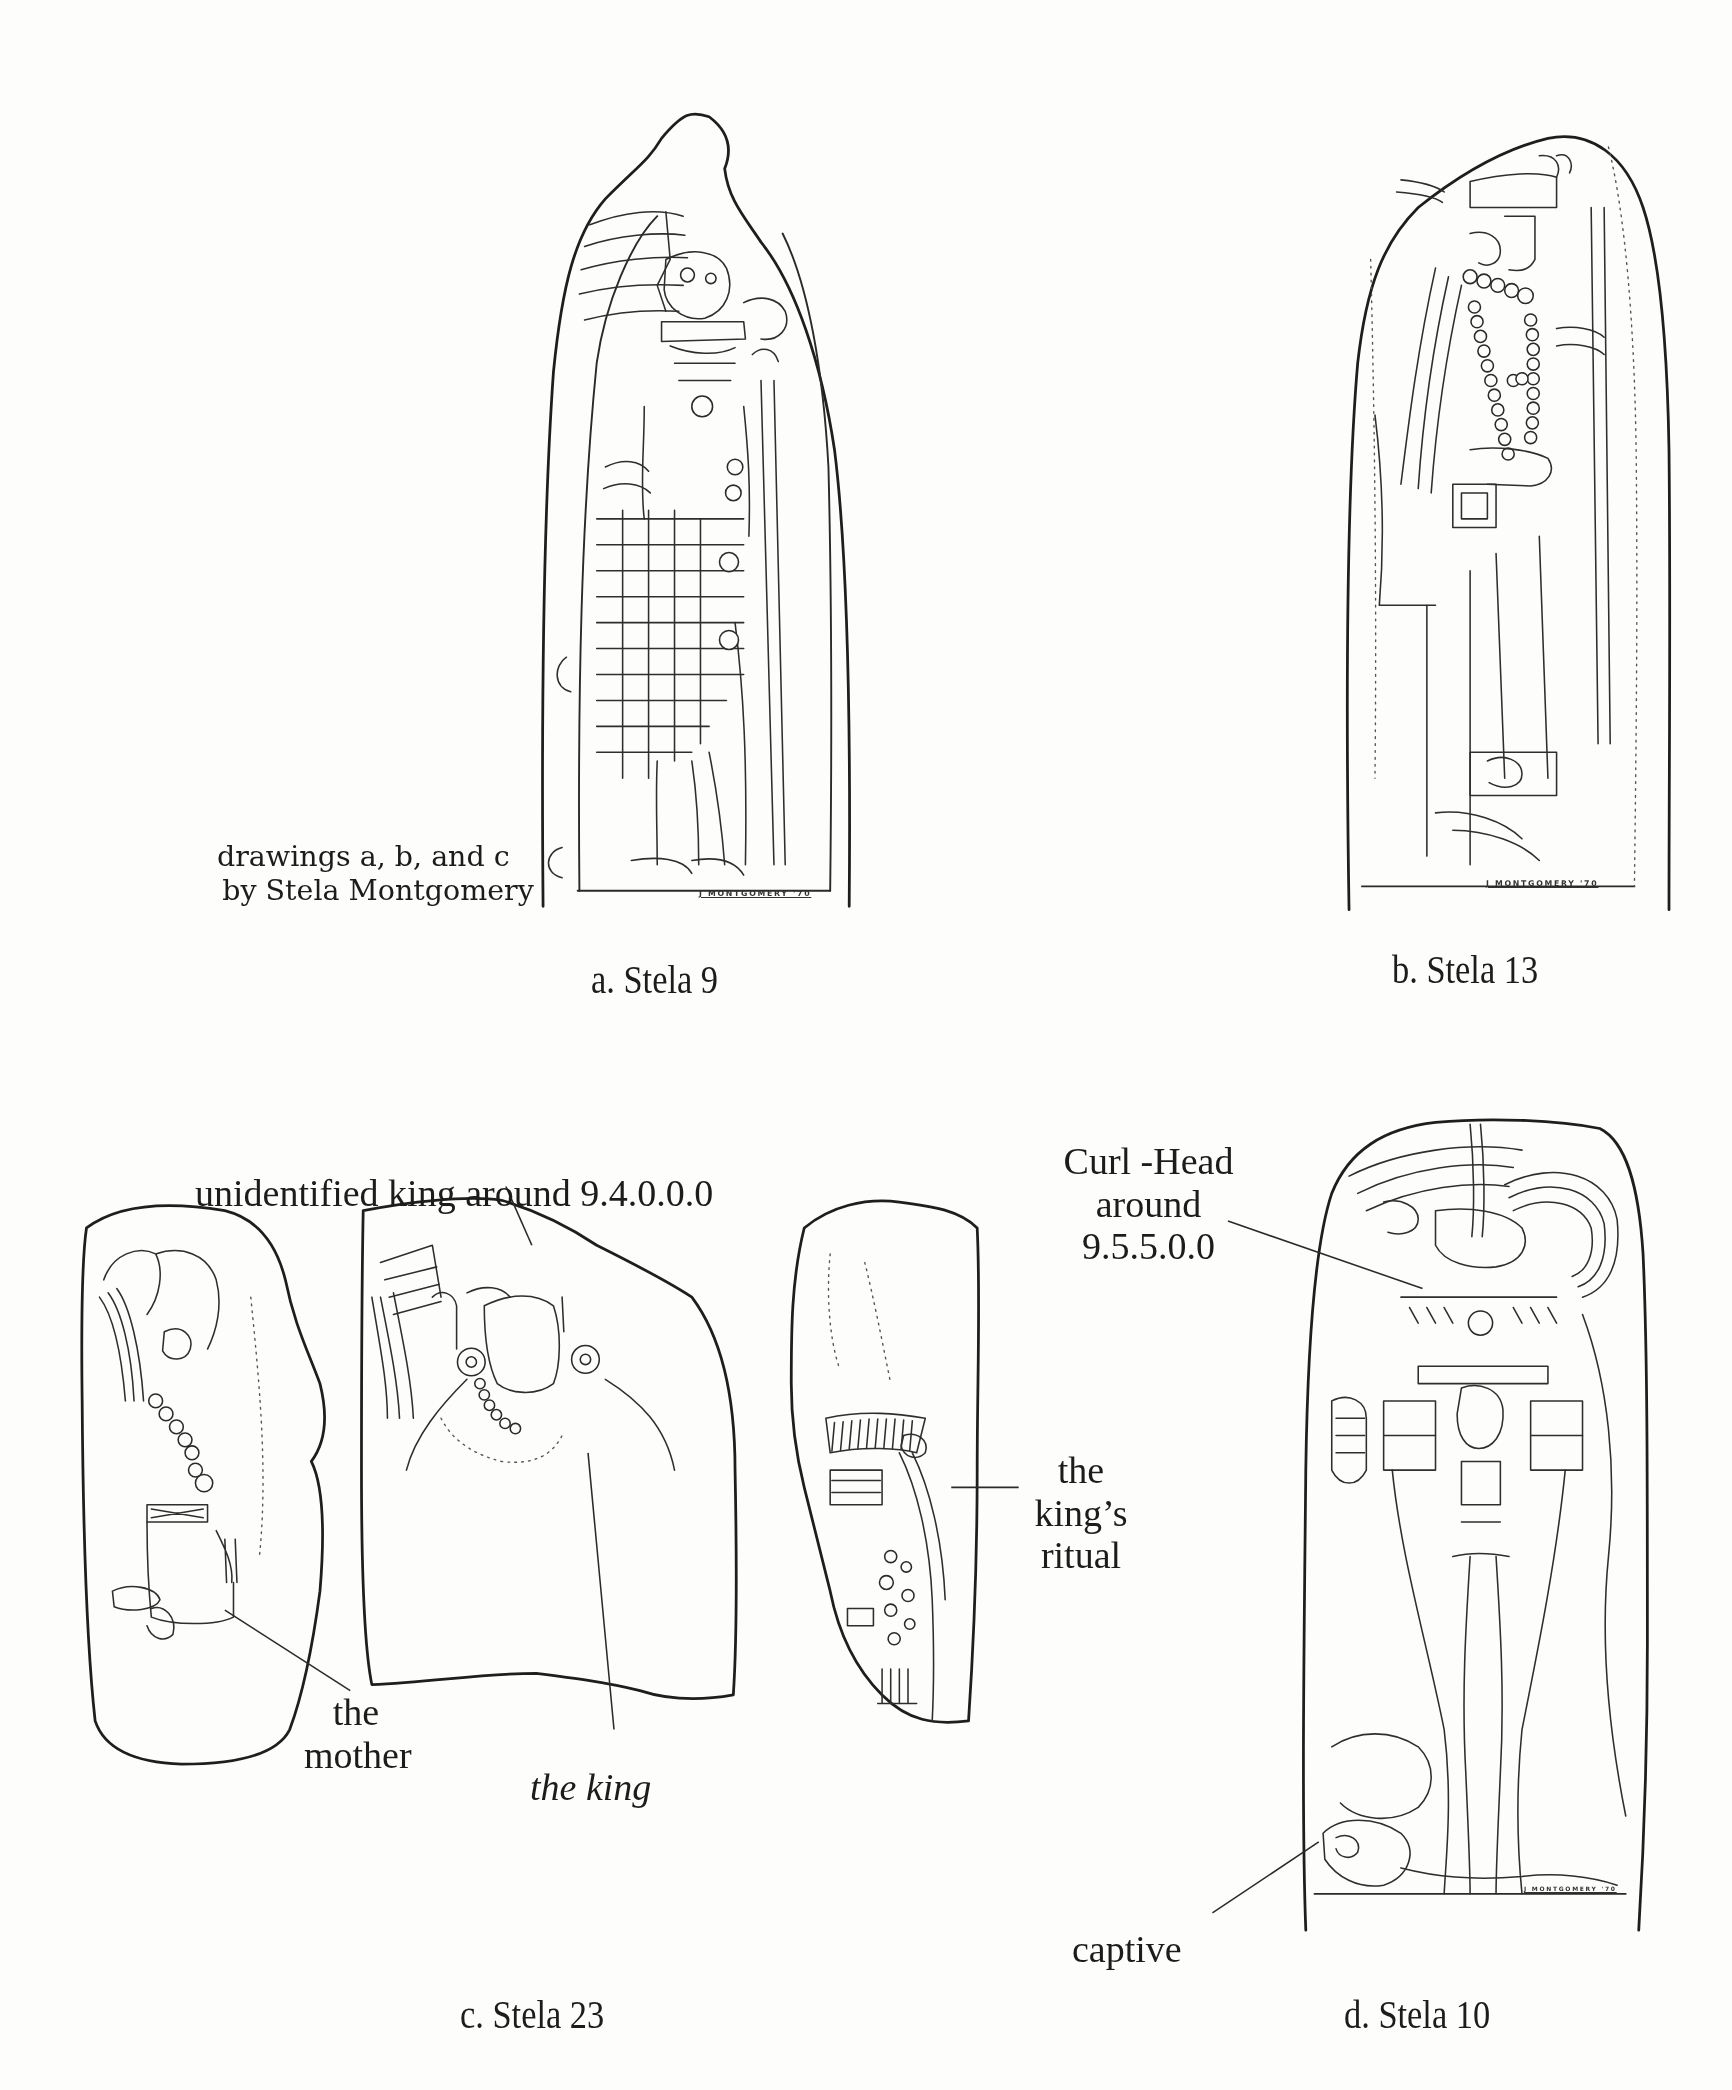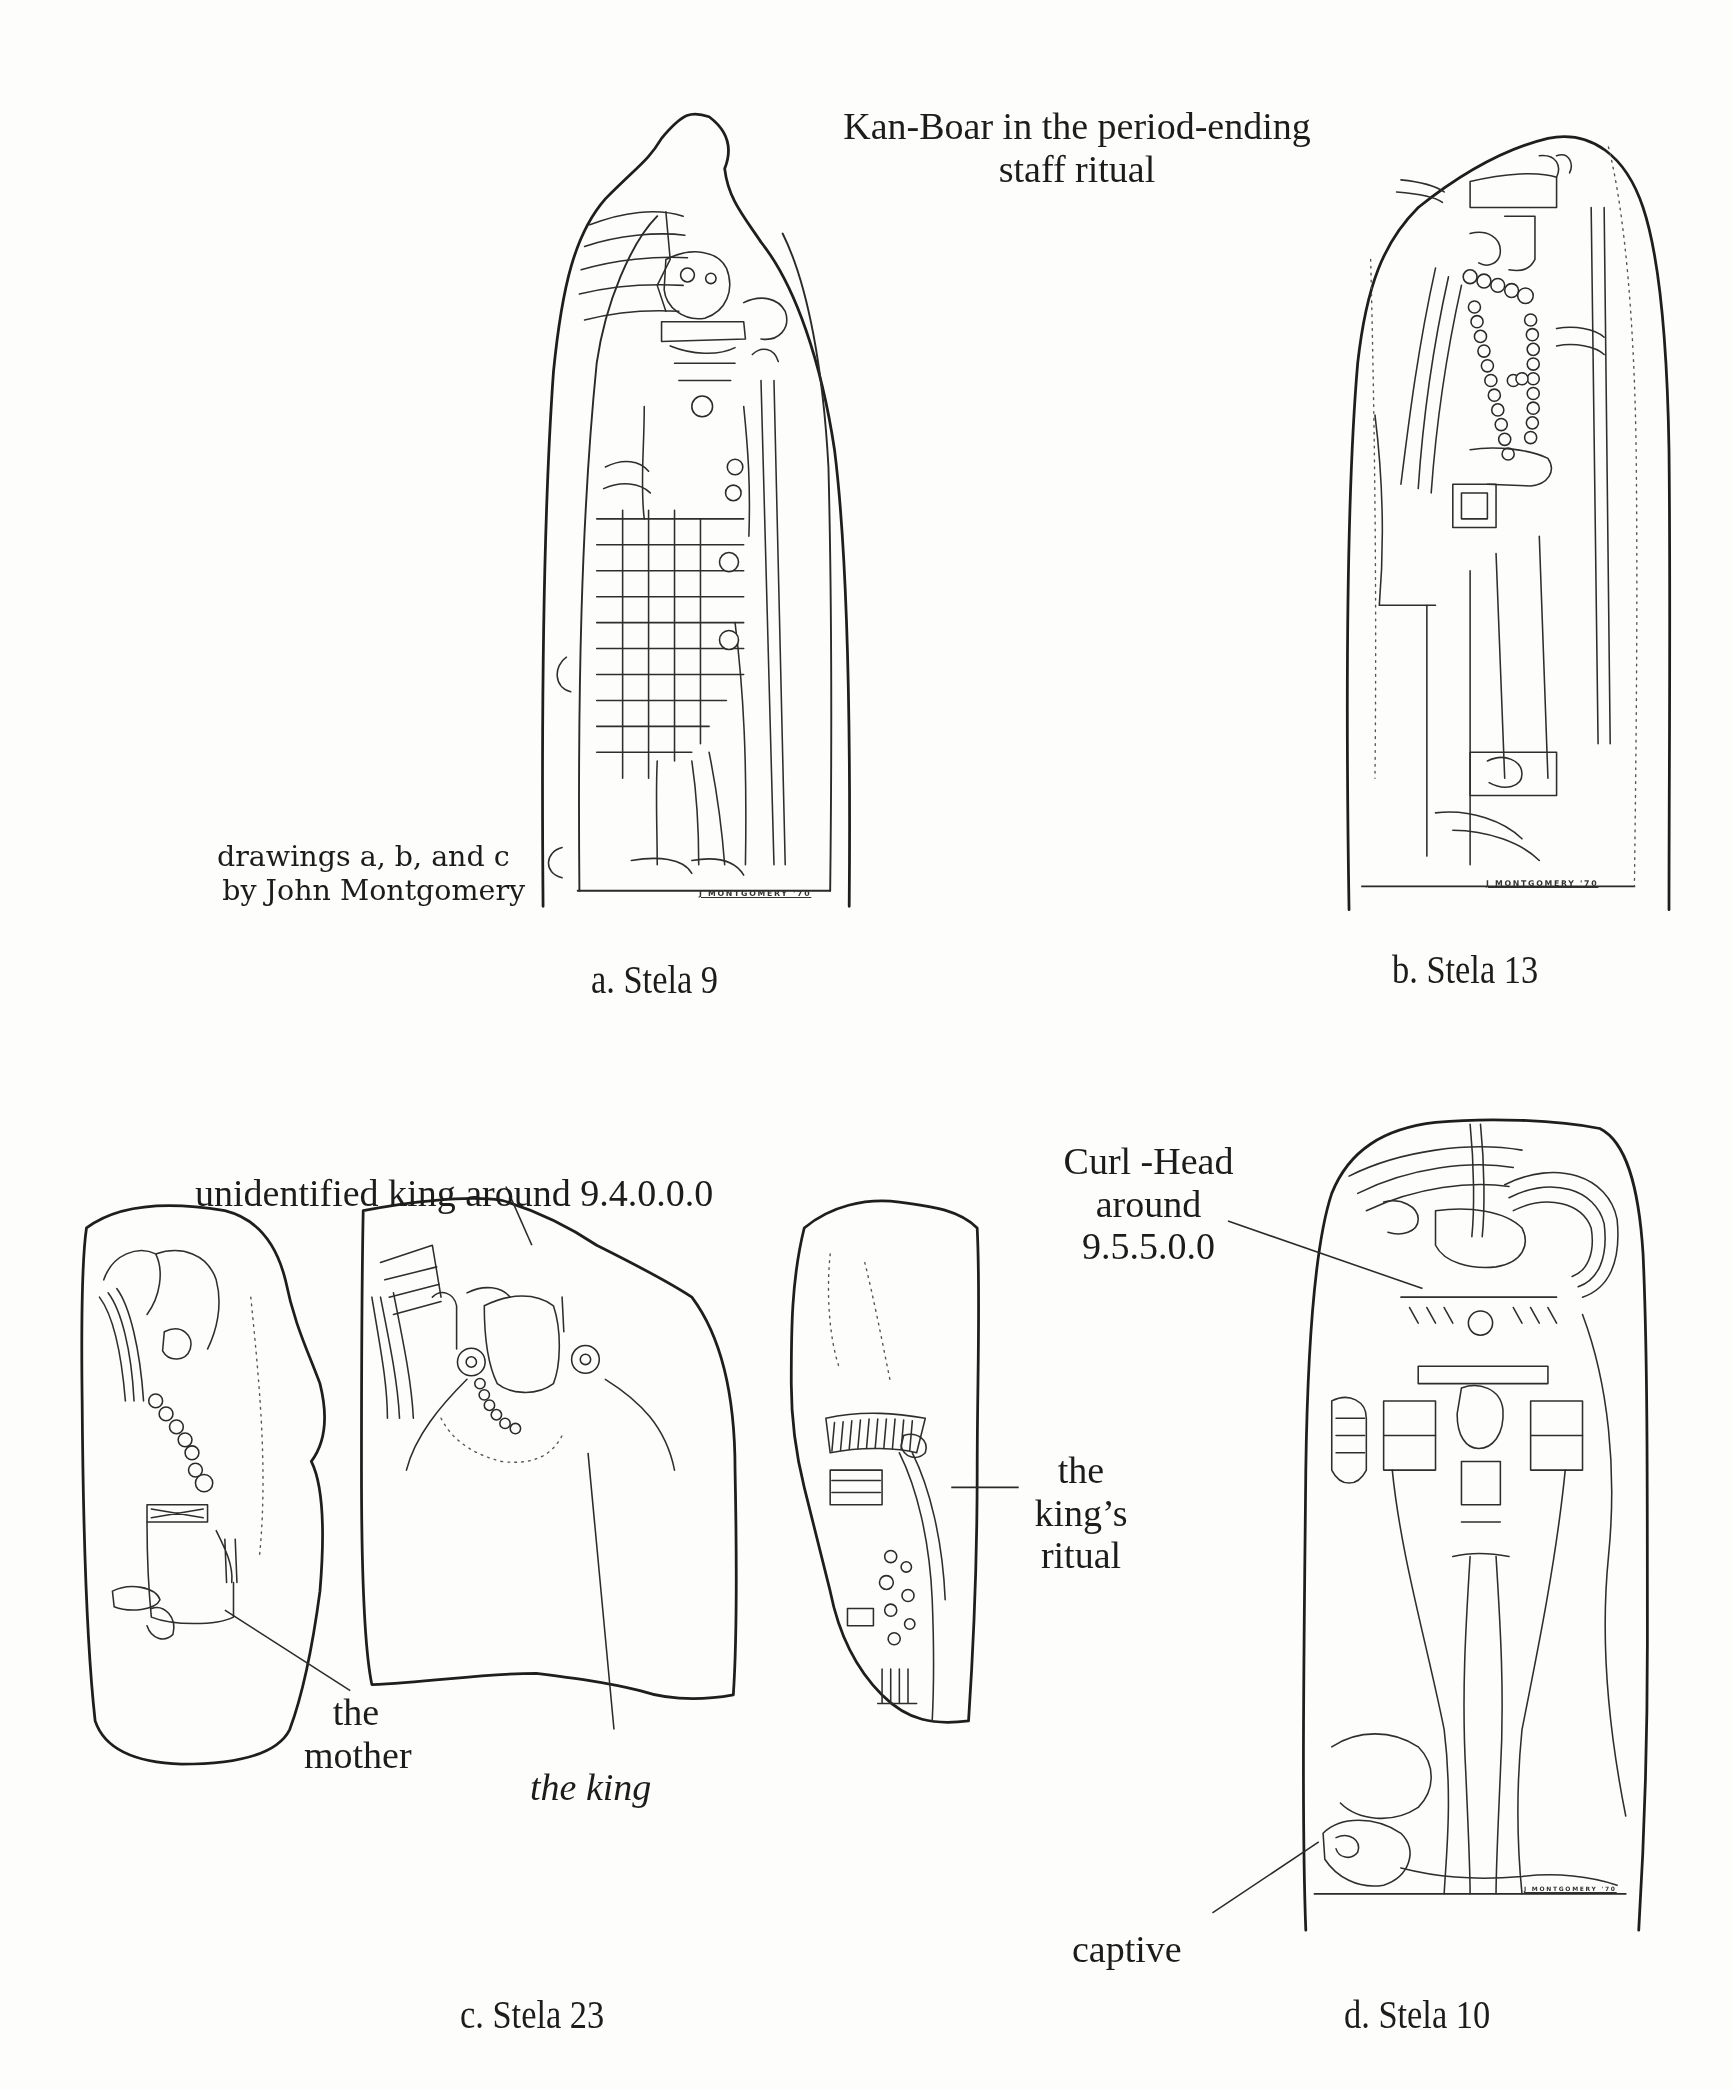--- a/index.html
+++ b/index.html
@@ -223,28 +223,24 @@
       <path class="detail" d="M1540,2020 C1570,2000 1610,2000 1640,2020 C1660,2040 1660,2070 1640,2090 C1610,2110 1570,2105 1550,2085"></path>
       <path class="detail" d="M1530,2120 C1550,2100 1590,2100 1620,2120 C1640,2140 1630,2170 1600,2180 C1570,2185 1545,2170 1532,2150 Z"></path>
       <path class="detail" d="M1545,2125 C1560,2118 1575,2128 1570,2142 C1562,2152 1548,2148 1545,2138"></path>
       <path class="detail" d="M1620,2160 C1660,2170 1700,2175 1760,2170 C1800,2165 1840,2170 1870,2180"></path>
     </g>
 
     <line class="leader" x1="1420" y1="1412" x2="1645" y2="1490"></line>
     <line class="leader" x1="1402" y1="2212" x2="1525" y2="2130"></line>
   </svg>
 
-  <div class="label lbl-serif" style="left:783px; top:105px; width:588px;">
-    <span>Kan-Boar in the period-ending</span>
-    <span>staff ritual</span>
-  </div>
 
   <div class="label lbl-credit" style="left:185px; top:840px;">
     <span>drawings a, b, and c</span>
-    <span style="padding-left:5.2px;">by John Montgomery</span>
+    <span style="padding-left:5.2px;">by Stela Montgomery</span>
   </div>
 
   <div class="signature" style="left:699px; top:889px;">J MONTGOMERY '70</div>
   <div class="signature" style="left:1486px; top:879px;">J MONTGOMERY '70</div>
   <div class="signature" style="left:1524px; top:1885px; font-size:6px;">J MONTGOMERY '70</div>
 
   <div class="caption" style="left:591px; top:956px;">a. Stela 9</div>
   <div class="caption" style="left:1392px; top:946px;">b. Stela 13</div>
 
   <div class="label lbl-serif" style="left:195px; top:1172px;">unidentified king around 9.4.0.0.0</div>

